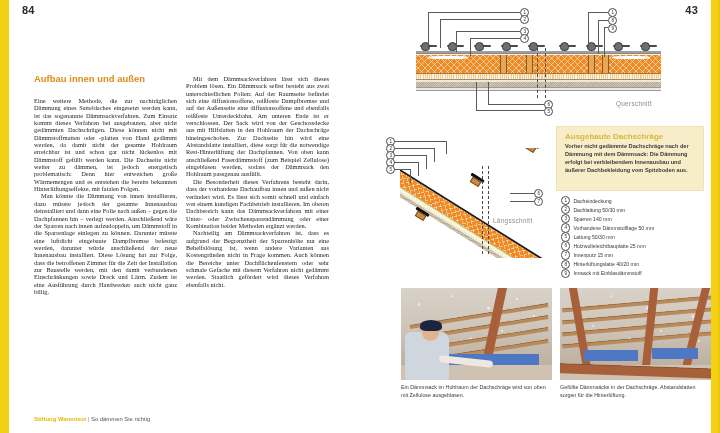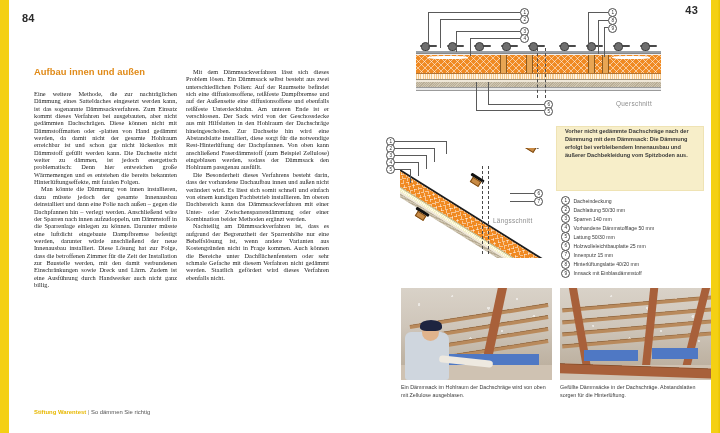--- a/index.html
+++ b/index.html
@@ -10,25 +10,25 @@
   
   .edge-bar{position:absolute;top:0;width:9px;height:433px;background:#f4d013;}
   .edge-bar.left{left:0;}
   .edge-bar.right{right:0;
       background:linear-gradient(90deg,#f4d013 0%,#f4d013 72%,#e8c200 100%);}
   .gutter{position:absolute;left:360px;top:0;width:1px;height:433px;background:#ffffff;}
 
   
   .folio{position:absolute;top:4px;font-family:"Liberation Sans",sans-serif;
       font-size:11px;font-weight:700;color:#2b2b2b;letter-spacing:.2px;}
-  .folio.left{left:22px;margin-top:8px;}
+  .folio.left{left:22px;}
   .folio.right{right:22px;}
 
   
-  .page-left{position:absolute;left:0;top:0;width:360px;height:424px;}
+  .page-left{position:absolute;left:0;top:7px;width:360px;height:424px;}
   .headline{position:absolute;left:34px;top:66px;width:140px;
       font-family:"Liberation Sans",sans-serif;font-weight:700;font-size:9.4px;
       line-height:11.4px;color:#e08a17;letter-spacing:.05px;}
   .col{position:absolute;width:143px;font-size:6.35px;line-height:7.35px;
       color:#232323;text-align:justify;hyphens:auto;-webkit-hyphens:auto;}
   .col.c1{left:34px;top:90px;}
   .col.c2{left:186px;top:68px;}
   .col p{margin:0;}
   .col p.ind{text-indent:7px;}
 
@@ -294,20 +294,21 @@
     <div class="bub" style="left:26px;top:151px;">3</div>
     <div class="bub" style="left:26px;top:158px;">4</div>
     <div class="bub" style="left:26px;top:165px;">5</div>
 
     <div class="lead h" style="left:150px;top:193px;width:24px;"></div>
     <div class="lead h" style="left:150px;top:201px;width:24px;"></div>
     <div class="bub" style="left:174px;top:189px;">6</div>
     <div class="bub" style="left:174px;top:197px;">7</div>
 
     <div class="infobox">
+      <h4>Ausgebaute Dachschräge</h4>
       <p>Vorher nicht gedämmte Dachschräge nach der Dämmung mit dem Dämmsack: Die Dämmung erfolgt bei verbleibendem Innenausbau und äußerer Dachbekleidung vom Spitzboden aus.</p>
     </div>
 
     <div class="legend">
       <div class="row">
           <span class="bub">1</span>
           <span class="txt">Dacheindeckung</span>
         </div>
       <div class="row">
           <span class="bub">2</span>

